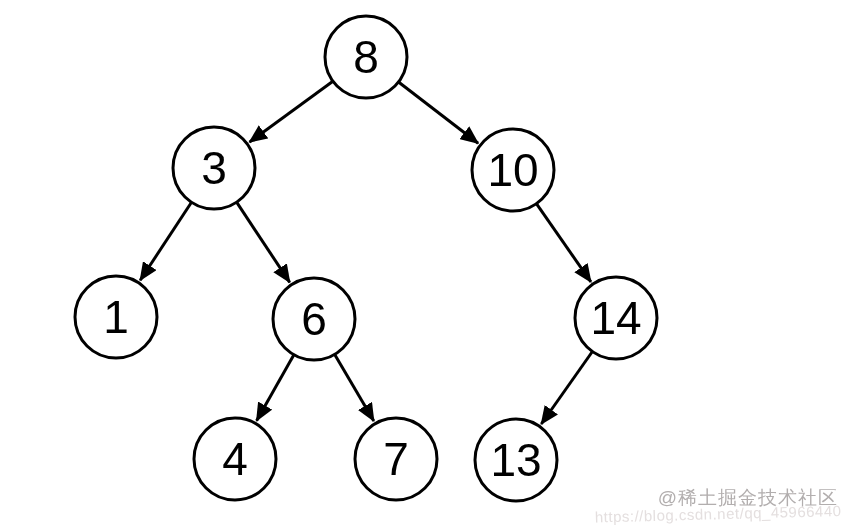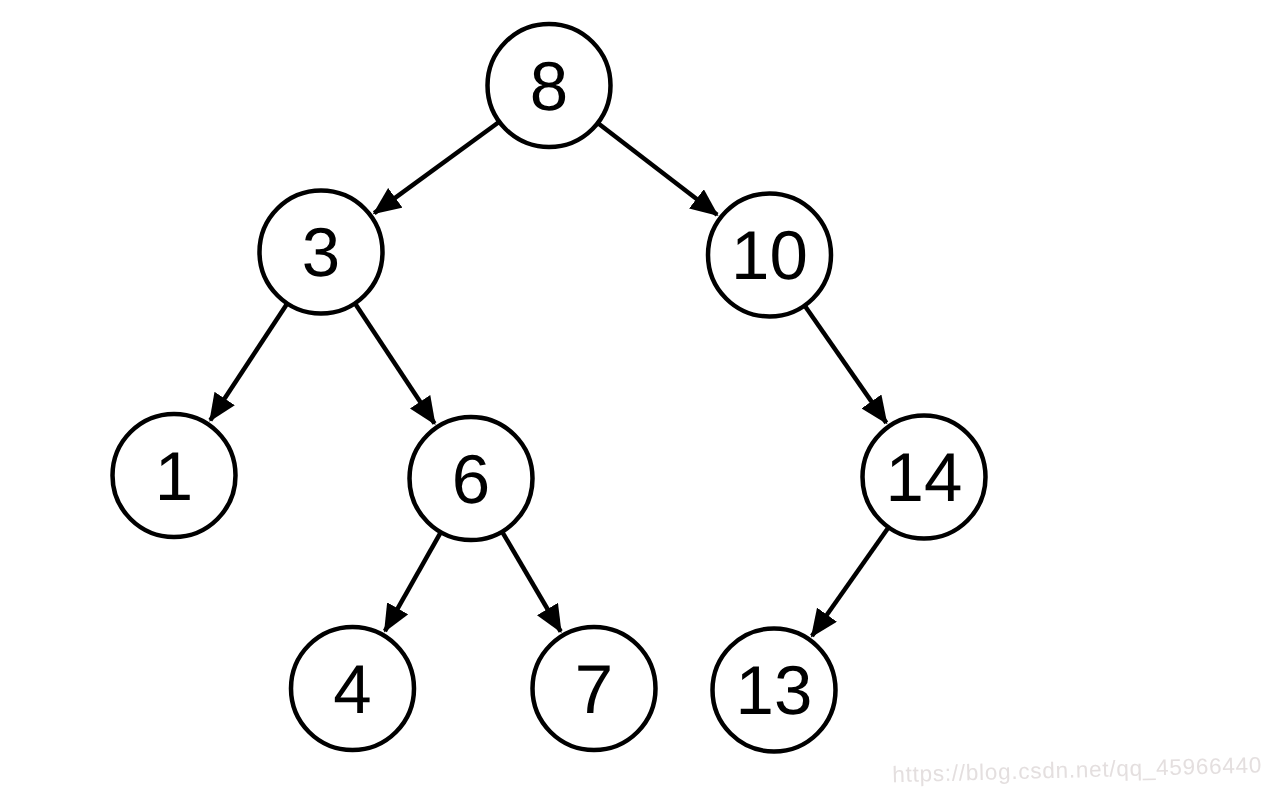--- a/index.html
+++ b/index.html
@@ -115,14 +115,15 @@
         </g>
         <g>
           <circle cx="516" cy="460" r="41" class="node-circle"></circle>
           <text x="516" y="476" class="node-label">13</text>
         </g>
       </g>
   </svg>
 
   <div class="watermark-url" style="color: rgb(228, 223, 223);">https://blog.csdn.net/qq_45966440</div>
 
+  <div class="watermark-community" style="color: rgb(178, 174, 174);">@稀土掘金技术社区</div>
 
 </div>
 
 </body></html>

